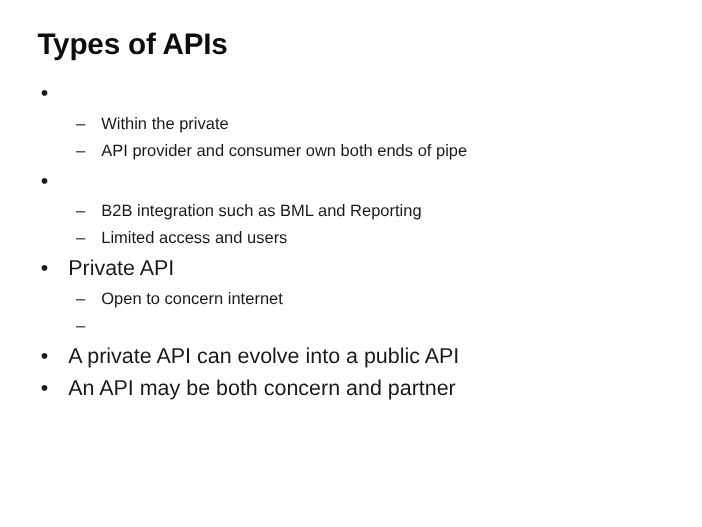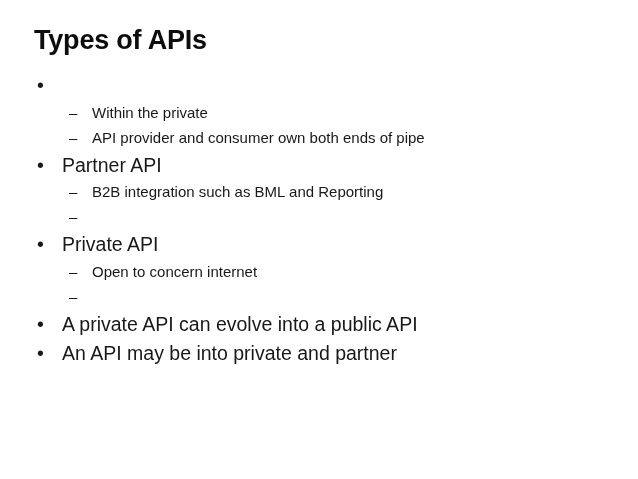--- a/index.html
+++ b/index.html
@@ -111,28 +111,28 @@
         <span class="marker">–</span>
         <span class="txt">API provider and consumer own both ends of pipe</span>
       </div>
     </div>
 
     <div class="spacer-1"></div>
 
     <div class="group">
       <div class="bullet-row lvl1">
         <span class="marker">•</span>
-        <span class="txt">Partner API</span>
       </div>
       <div class="bullet-row lvl2">
         <span class="marker">–</span>
         <span class="txt">B2B integration such as BML and Reporting</span>
       </div>
       <div class="bullet-row lvl2">
         <span class="marker">–</span>
+        <span class="txt">Limited access and users</span>
       </div>
     </div>
 
     <div class="spacer-1"></div>
 
     <div class="group">
       <div class="bullet-row lvl1">
         <span class="marker">•</span>
         <span class="txt">Private API</span>
       </div>
@@ -152,18 +152,18 @@
         <span class="marker">•</span>
         <span class="txt">A private API can evolve into a public API</span>
       </div>
     </div>
 
     <div class="spacer-1"></div>
 
     <div class="group">
       <div class="bullet-row lvl1">
         <span class="marker">•</span>
-        <span class="txt">An API may be into private and partner</span>
+        <span class="txt">An API may be both concern and partner</span>
       </div>
     </div>
 
   </div>
 </div>
 
 </body></html>

